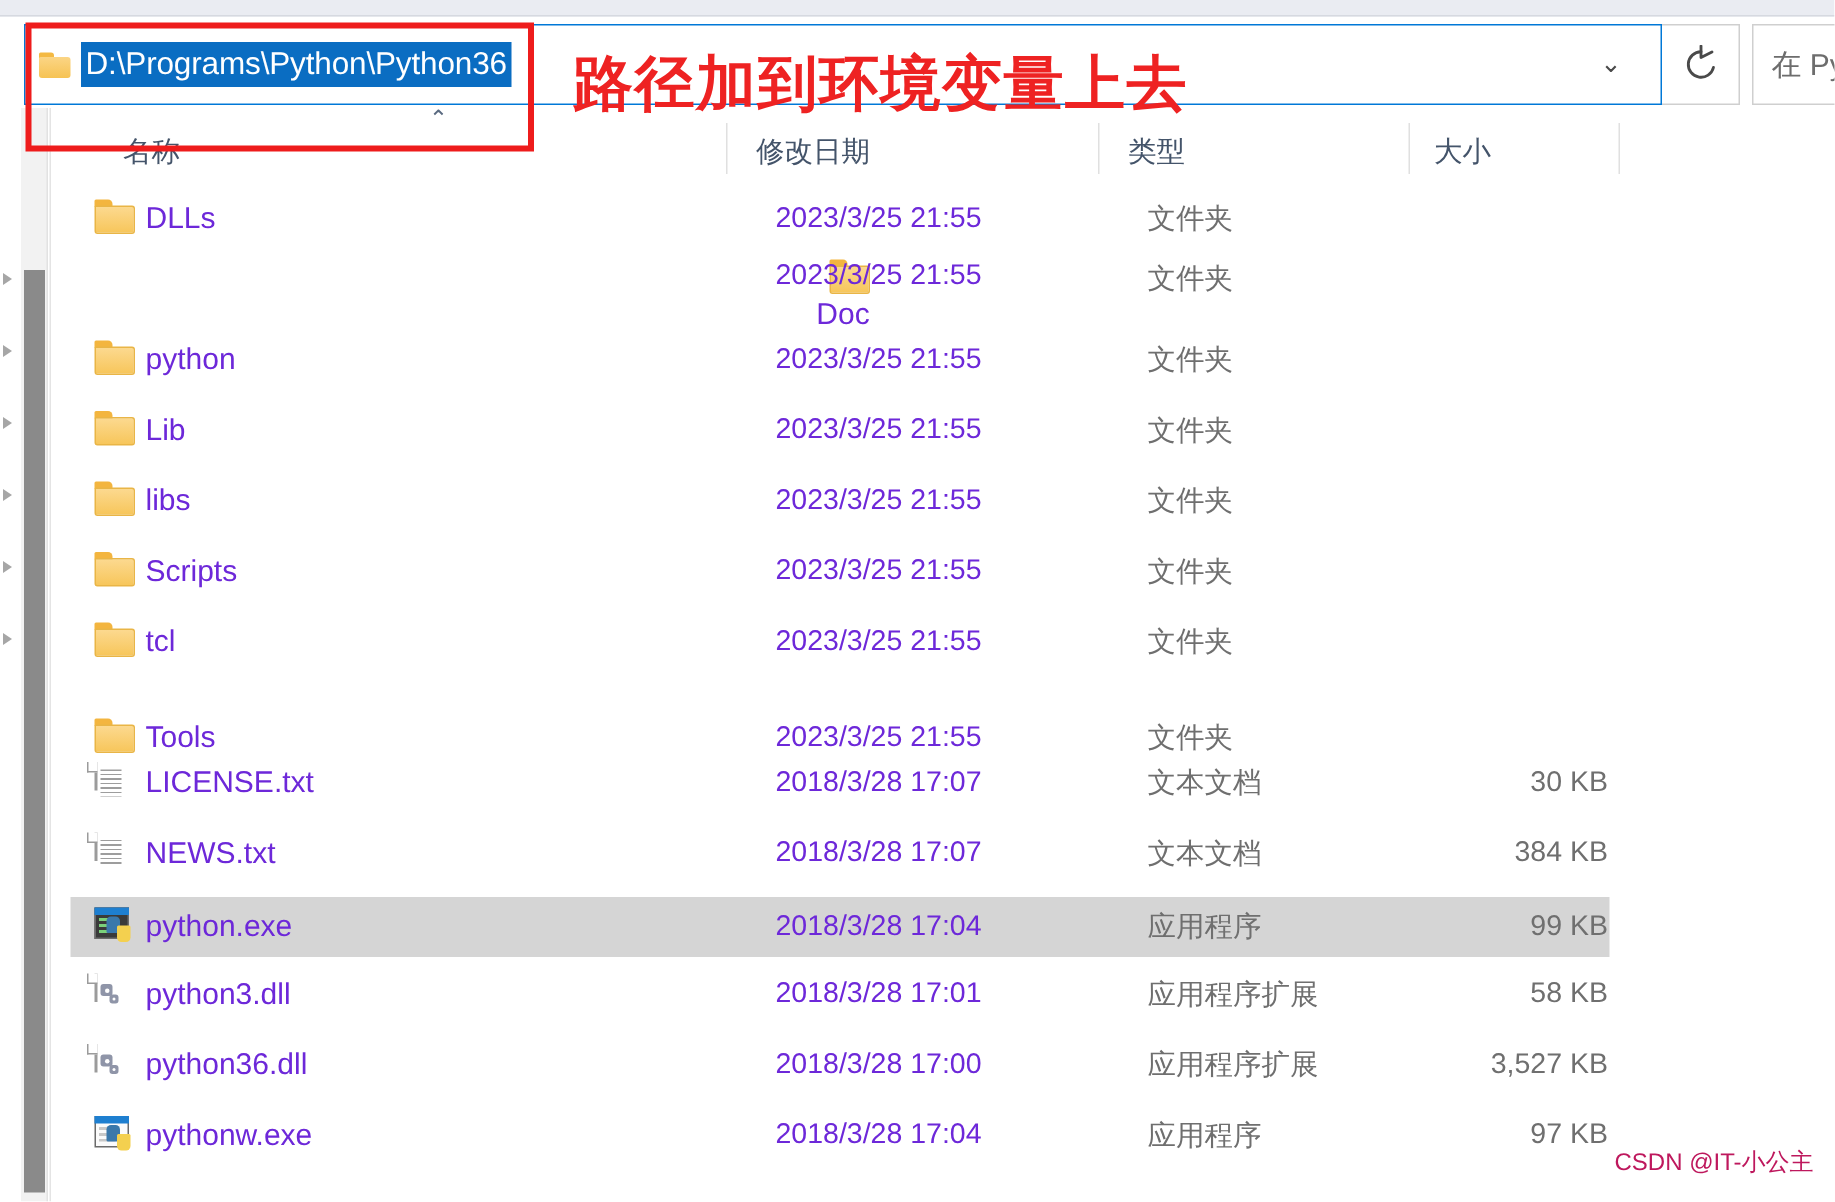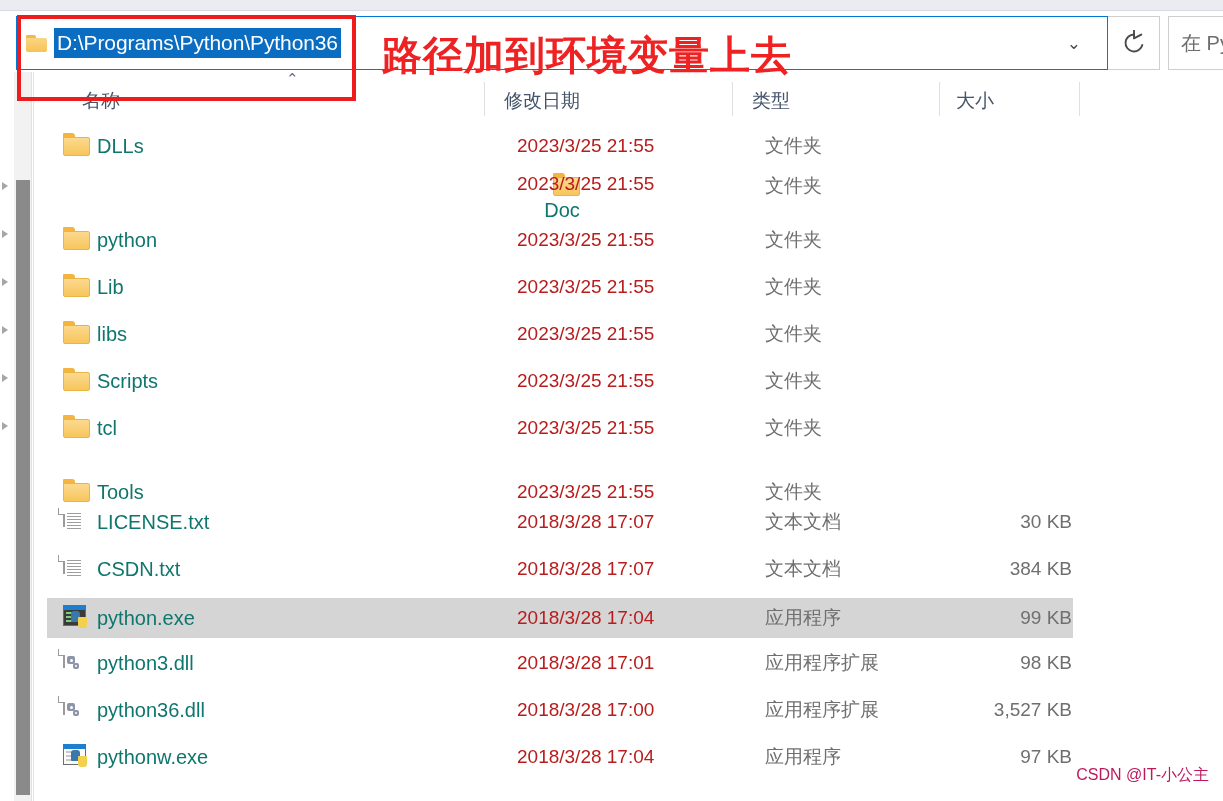--- a/index.html
+++ b/index.html
@@ -203,30 +203,30 @@
 
   .cell-icon {
     width: 30px; height: 26px;
     margin-left: 16px;
     position: relative;
     flex: 0 0 auto;
   }
 
   .cell-name {
     font-size: 20px;
-    color: #0f766e;
+    color: #6d28d9;
     margin-left: 4px;
     white-space: nowrap;
   }
 
   .cell-date {
     position: absolute;
     left: 470px;
     font-size: 19px;
-    color: #b91c1c;
+    color: #6d28d9;
     white-space: nowrap;
   }
   .cell-type {
     position: absolute;
     left: 718px;
     font-size: 19px;
     color: #6f6f6f;
     white-space: nowrap;
     font-family: Liberation Serif, serif;
   }
@@ -507,41 +507,41 @@
       </div>
       <div class="row" style="top: 380px;">
         <span class="cell-icon"><span class="ic-doc"><span class="lines"></span><span class="fold"></span></span></span>
         <span class="cell-name">LICENSE.txt</span>
         <span class="cell-date">2018/3/28 17:07</span>
         <span class="cell-type">文本文档</span>
         <span class="cell-size">30 KB</span>
       </div>
       <div class="row" style="top: 427px;">
         <span class="cell-icon"><span class="ic-doc"><span class="lines"></span><span class="fold"></span></span></span>
-        <span class="cell-name">CSDN.txt</span>
+        <span class="cell-name">NEWS.txt</span>
         <span class="cell-date">2018/3/28 17:07</span>
         <span class="cell-type">文本文档</span>
         <span class="cell-size">384 KB</span>
       </div>
       <div class="row selected" style="top: 476px;">
         <span class="cell-icon"><span class="ic-pyexe"><span class="win"></span><span class="tbar"></span><span class="txt"></span><span class="py">
               <span class="pb"></span>
               <span class="py2"></span>
             </span></span></span>
         <span class="cell-name">python.exe</span>
         <span class="cell-date">2018/3/28 17:04</span>
         <span class="cell-type">应用程序</span>
         <span class="cell-size">99 KB</span>
       </div>
       <div class="row" style="top: 521px;">
         <span class="cell-icon"><span class="ic-dll"><span class="gear-a"></span><span class="gear-b"></span><span class="fold"></span></span></span>
         <span class="cell-name">python3.dll</span>
         <span class="cell-date">2018/3/28 17:01</span>
         <span class="cell-type">应用程序扩展</span>
-        <span class="cell-size">98 KB</span>
+        <span class="cell-size">58 KB</span>
       </div>
       <div class="row" style="top: 568px;">
         <span class="cell-icon"><span class="ic-dll"><span class="gear-a"></span><span class="gear-b"></span><span class="fold"></span></span></span>
         <span class="cell-name">python36.dll</span>
         <span class="cell-date">2018/3/28 17:00</span>
         <span class="cell-type">应用程序扩展</span>
         <span class="cell-size">3,527 KB</span>
       </div>
       <div class="row" style="top: 615px;">
         <span class="cell-icon"><span class="ic-pywexe"><span class="win"></span><span class="tbar"></span><span class="txt"></span><span class="py">

